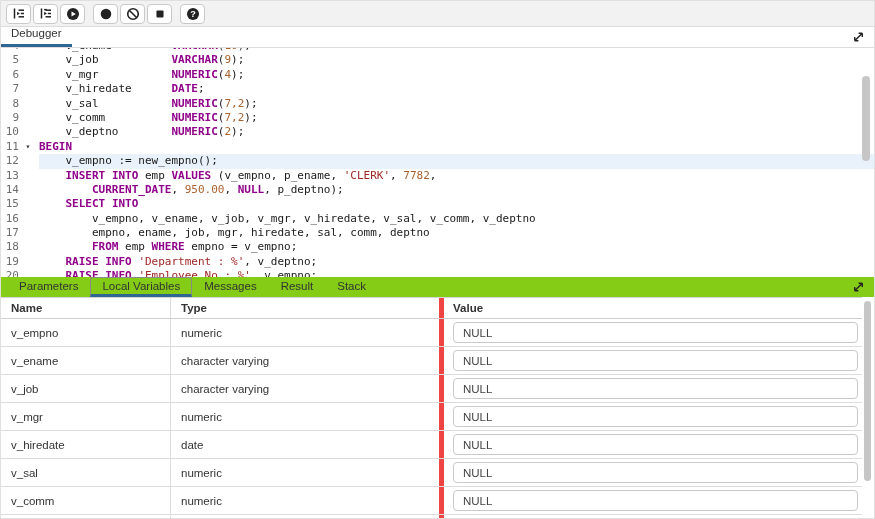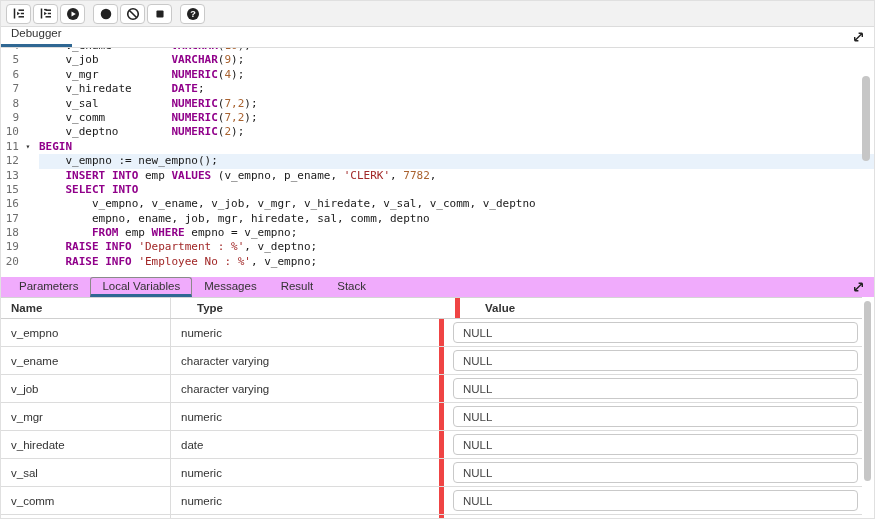--- a/index.html
+++ b/index.html
@@ -52,38 +52,38 @@
   .tok-k { color:var(--kw,#90008a); font-weight:bold; }
   .tok-n { color:var(--num,#a9622f); }
   .tok-s { color:var(--str,#a12727);margin-top:22px; }
   .vscroll-editor {
     position:absolute; right:4px; top:28px; width:8px; height:85px;
     background:#c6c6c6; border-radius:4px;
   }
 
   
   .bottom-tabbar {
-    height:20px; background:#f0abfc; display:flex; align-items:stretch;
+    height:20px; background:#84cc16; display:flex; align-items:stretch;
     padding-left:6px; position:relative;
   }
   .tab {
     font-size:11.5px; color:#333; padding:0 11px; display:flex; align-items:center;
     cursor:pointer; border:1px solid transparent; border-bottom:3px solid transparent;
   }
   .tab.active {
     border:1px solid #8a8a8a; border-bottom:3px solid var(--accent,#2f6793);
     border-radius:3px 3px 0 0;
   }
 
   
   .vartable { height:223px; position:relative; overflow:hidden; font-size:11.5px; color:#333; }
   .tbl { width:861px; }
   .thead {
     display:flex; height:22px; font-weight:bold;
-    border-top:1px solid #d4d4d4; border-bottom:1px solid #cfcfcf;gap:16px;
+    border-top:1px solid #d4d4d4; border-bottom:1px solid #cfcfcf;
   }
   .trow { display:flex; height:28px; border-bottom:1px solid #dcdcdc; }
   .cell { display:flex; align-items:center; height:100%; }
   .col-name  { width:170px; padding-left:10px; border-right:1px solid #dcdcdc; }
   .col-type  { width:273px; padding-left:10px; border-right:5px solid #ef4444; }
   .col-value { flex:1; padding-left:9px; padding-right:4px; }
   .val-input {
     flex:1; height:21px; border:1px solid #c9c9c9; border-radius:4px;
     font-family:"Liberation Sans", sans-serif; font-size:11.5px; color:#444;
     padding:0 9px; background:#fff; outline:none;
@@ -249,20 +249,27 @@
             <span class="fold"></span>
           </div>
           <span class="codetext"><span>    v_empno := new_empno();</span></span>
         </div>
         <div class="line">
           <div class="gutter">
             <span class="lnum">13</span>
             <span class="fold"></span>
           </div>
           <span class="codetext"><span>    </span><span class="tok-k">INSERT</span><span> </span><span class="tok-k">INTO</span><span> emp </span><span class="tok-k">VALUES</span><span> (v_empno, p_ename, </span><span class="tok-s">'CLERK'</span><span>, </span><span class="tok-n">7782</span><span>,</span></span>
+        </div>
+        <div class="line">
+          <div class="gutter">
+            <span class="lnum">14</span>
+            <span class="fold"></span>
+          </div>
+          <span class="codetext"><span>        </span><span class="tok-k">CURRENT_DATE</span><span>, </span><span class="tok-n">950.00</span><span>, </span><span class="tok-k">NULL</span><span>, p_deptno);</span></span>
         </div>
         <div class="line">
           <div class="gutter">
             <span class="lnum">15</span>
             <span class="fold"></span>
           </div>
           <span class="codetext"><span>    </span><span class="tok-k">SELECT</span><span> </span><span class="tok-k">INTO</span></span>
         </div>
         <div class="line">
           <div class="gutter">

